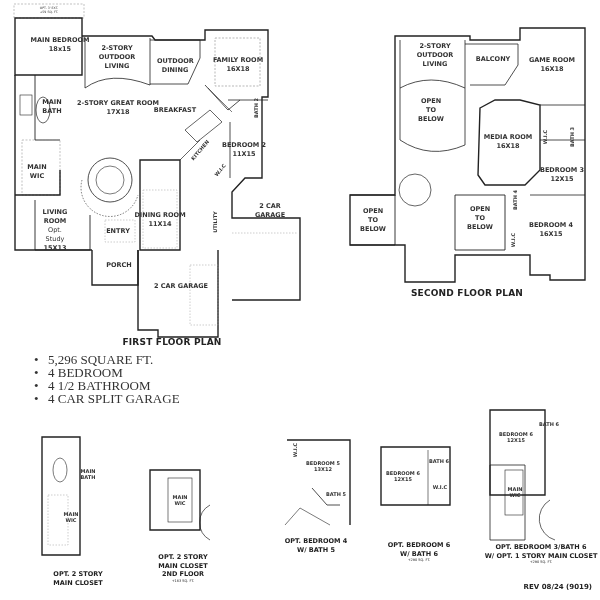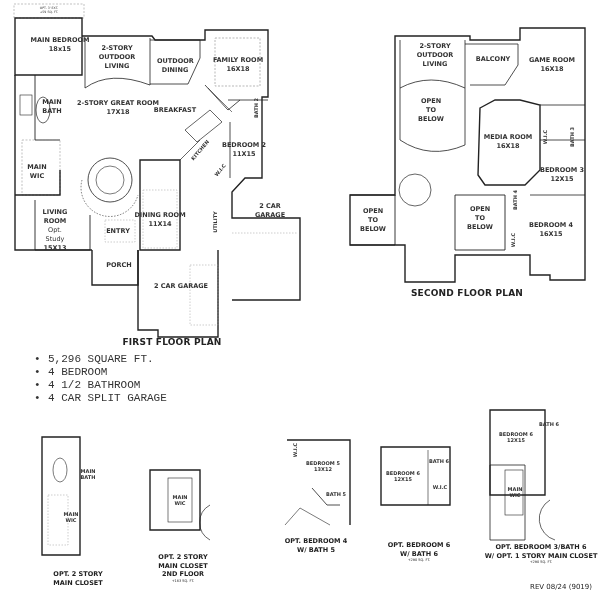--- a/index.html
+++ b/index.html
@@ -9,23 +9,23 @@
   .lbl.sm{font-size:5px;line-height:6px;}
   .lbl.tiny{font-size:3.2px;line-height:4px;font-weight:normal;}
   .lbl.rot{transform:translate(-50%,-50%) rotate(-90deg);}
   .lbl.rot45{transform:translate(-50%,-50%) rotate(-50deg);}
   .plan-title{position:absolute;font-family:"DejaVu Sans",sans-serif;font-weight:bold;font-size:9px;color:#222;transform:translateX(-50%);white-space:nowrap;letter-spacing:.2px;}
   .opt-title{position:absolute;font-family:"DejaVu Sans",sans-serif;font-weight:bold;font-size:6.5px;line-height:8.5px;color:#222;text-align:center;transform:translateX(-50%);white-space:nowrap;}
   .opt-note{display:block;font-size:3.5px;line-height:5px;font-weight:normal;}
   .features{position:absolute;left:34px;top:350px;}
   .features h2{margin:0;font-family:"DejaVu Sans",sans-serif;font-weight:normal;font-size:14px;letter-spacing:1.5px;color:#222;}
   .features ul{margin:3px 0 0 0;padding:0;list-style:none;}
-  .features li{font-family:Liberation Mono, monospace;font-size:11px;line-height:13px;color:#333;position:relative;padding-left:14px;}
+  .features li{font-family:Liberation Serif, serif;font-size:13px;line-height:13px;color:#333;position:relative;padding-left:14px;}
   .features li::before{content:"•";position:absolute;left:0;top:0;}
-  .rev{position:absolute;right:8px;top:583px;font-family:"DejaVu Sans",sans-serif;font-size:7px;color:#222;}
+  .rev{position:absolute;right:8px;top:583px;font-family:"DejaVu Sans",sans-serif;font-size:7px;color:#222;font-weight:bold;}
 </style>
 </head>
 <body>
 
 <svg class="plan" width="600" height="600" viewBox="0 0 600 600" fill="none" stroke="#222" stroke-width="1.4">
 
   <g>
     <rect x="14" y="4" width="70" height="14" stroke="#999" stroke-width="0.6" stroke-dasharray="2,1.5"></rect>
     <path d="M15 18 H82 V75 H15 Z"></path>
     <path d="M15 75 V250 H92"></path>

